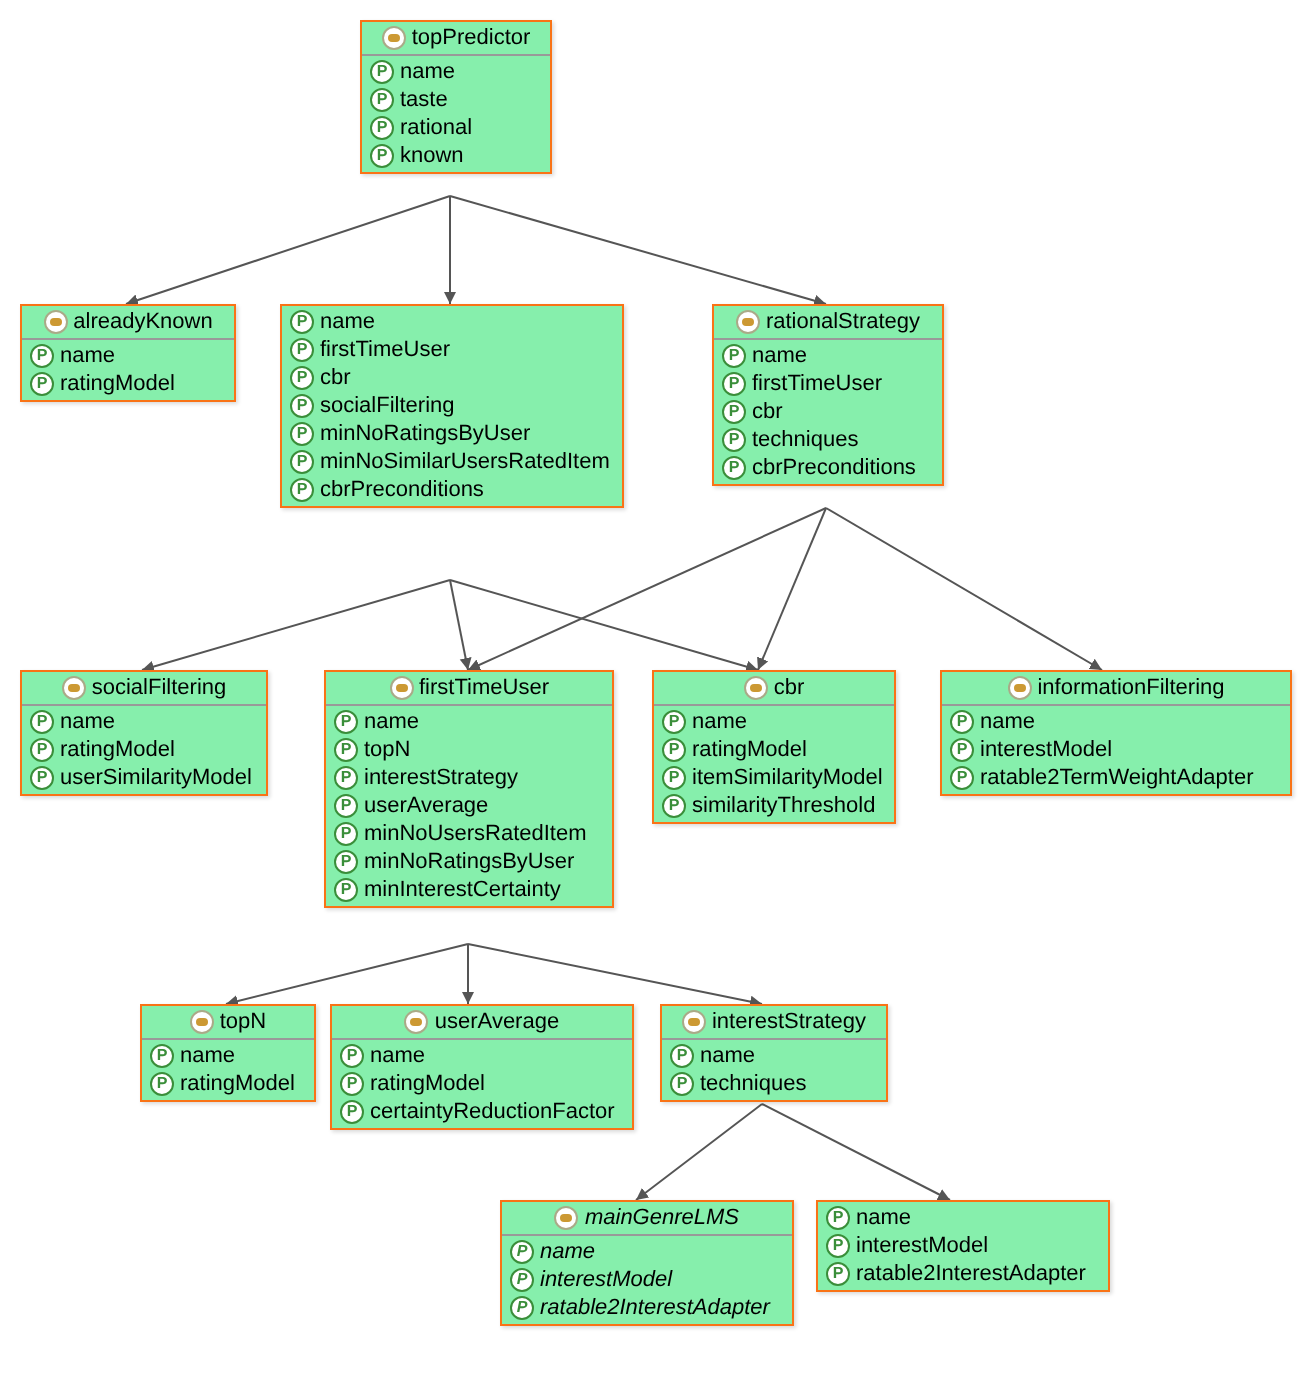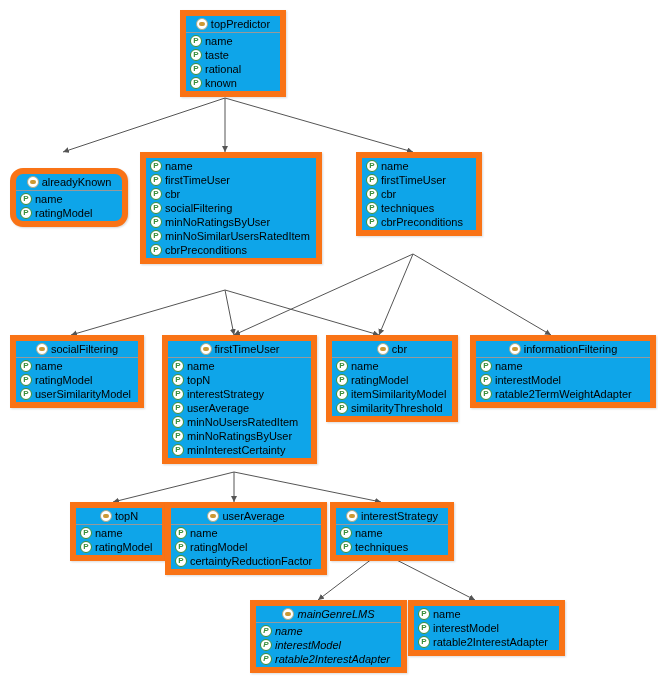--- a/index.html
+++ b/index.html
@@ -8,22 +8,22 @@
     background: #fff;
     font-family: Arial, sans-serif;
     font-size: 11px;
     width: 658px;
     height: 694px;
     position: relative;
     overflow: hidden;
   }
   .node {
     position: absolute;
-    background: #0ea5e9;
-    border: 6px solid #f97316;
+    background: #86efac;
+    border: 1px solid #f97316;
     box-shadow: 1px 1px 2px rgba(0,0,0,0.15);
   }
   .node-title {
     border-bottom: 1px solid #999;
     padding: 2px 4px;
     text-align: center;
     white-space: nowrap;
     display: flex;
     align-items: center;
     justify-content: center;
@@ -131,21 +131,21 @@
         <span class="icon-p">P</span>
         <span>rational</span>
       </div>
     <div class="prop">
         <span class="icon-p">P</span>
         <span>known</span>
       </div>
   </div>
 </div>
 
-<div class="node" style="left:10px; top:168px; width:106px;border-radius:13px;">
+<div class="node" style="left:10px; top:152px; width:106px;">
   <div class="node-title">
       <span class="icon-o"></span>
       <span>alreadyKnown</span>
     </div>
   <div class="node-body">
     <div class="prop">
         <span class="icon-p">P</span>
         <span>name</span>
       </div>
     <div class="prop">
@@ -182,20 +182,24 @@
         <span>minNoSimilarUsersRatedItem</span>
       </div>
     <div class="prop">
         <span class="icon-p">P</span>
         <span>cbrPreconditions</span>
       </div>
   </div>
 </div>
 
 <div class="node" style="left:356px; top:152px; width:114px;">
+  <div class="node-title">
+      <span class="icon-o"></span>
+      <span>rationalStrategy</span>
+    </div>
   <div class="node-body">
     <div class="prop">
         <span class="icon-p">P</span>
         <span>name</span>
       </div>
     <div class="prop">
         <span class="icon-p">P</span>
         <span>firstTimeUser</span>
       </div>
     <div class="prop">

